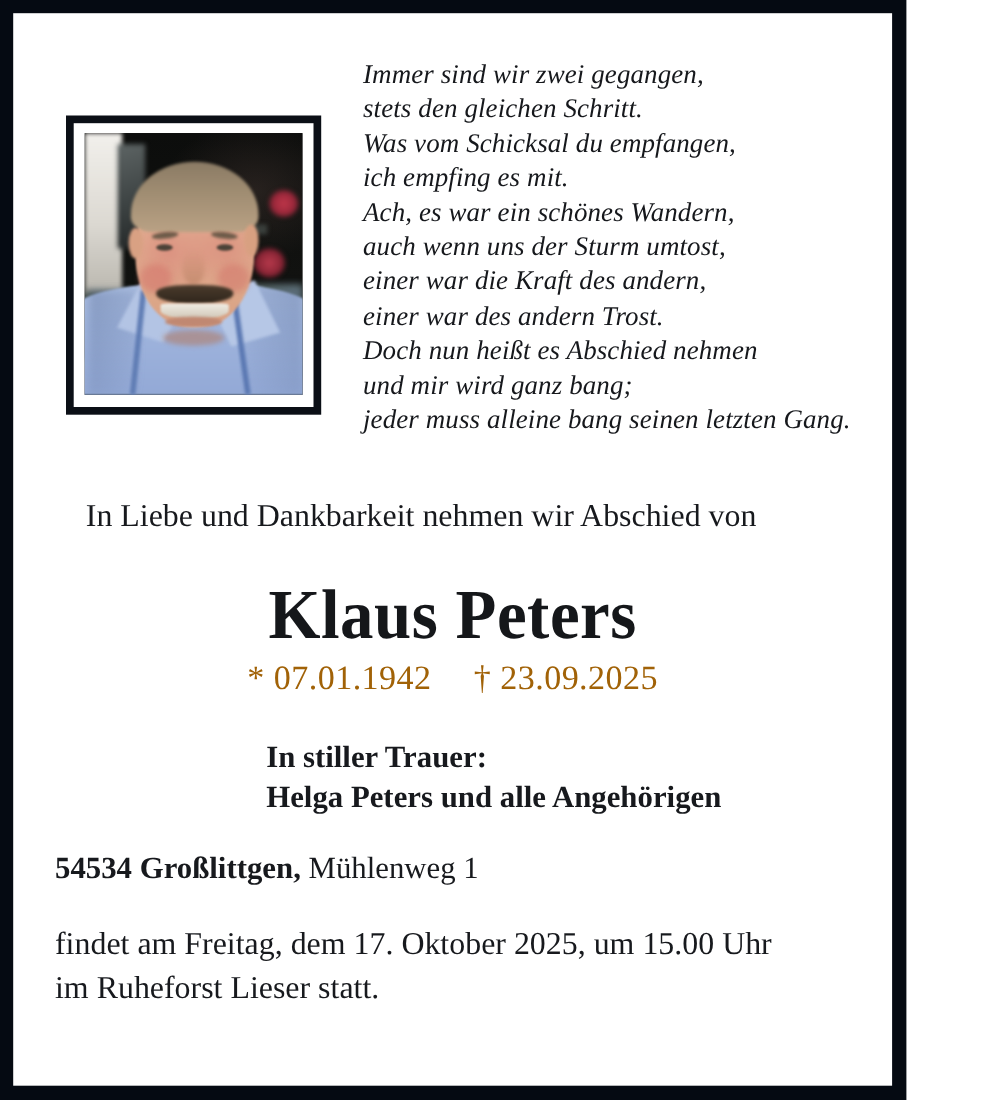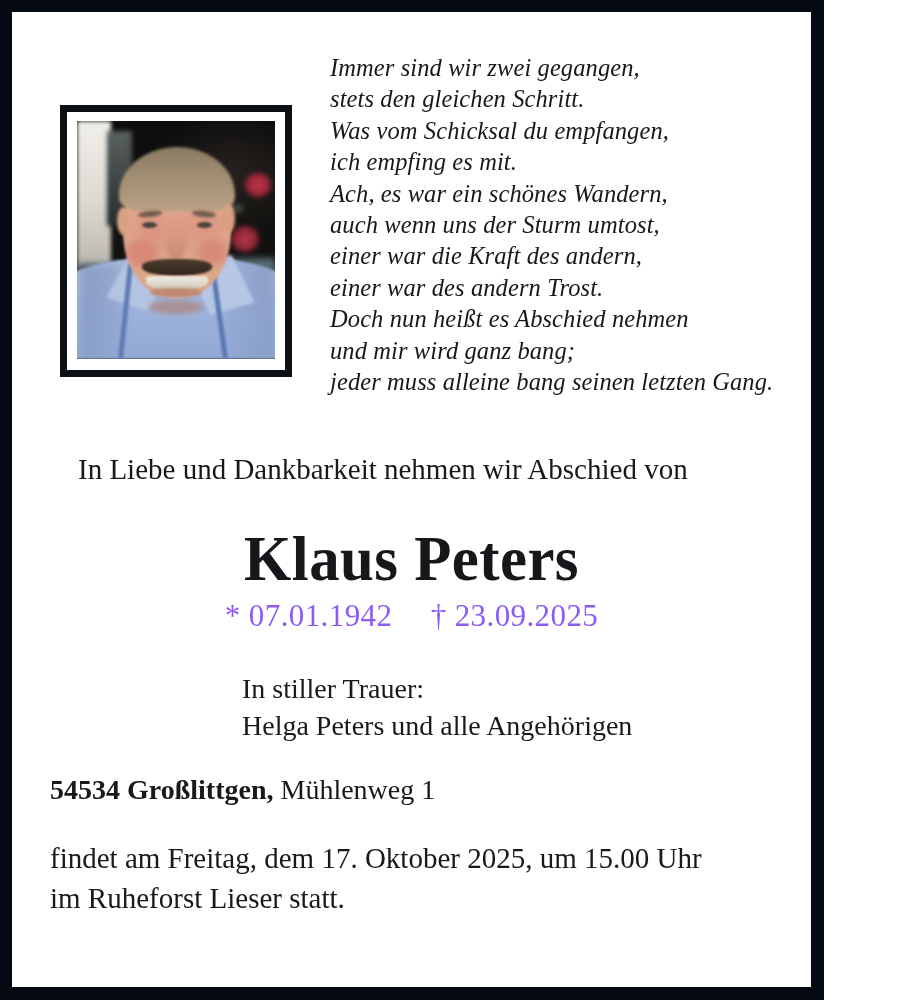--- a/index.html
+++ b/index.html
@@ -338,31 +338,32 @@
     transform: scaleX(.95);
   }
   .dates {
     position: absolute;
     left: 0; right: 0;
     top: 586px;
     text-align: center;
     font-size: 31px;
     line-height: 36px;
     letter-spacing: .4px;
-    color: #8b5cf6;
+    color: #a16207;
   }
   .dates .gap { display: inline-block; width: 22px; }
 
   .mourners {
     position: absolute;
     left: 230px;
     top: 658px;
     font-size: 28px;
     line-height: 37px;
     color: #17191d;
+    font-weight: bold;
   }
   .address {
     position: absolute;
     left: 38px;
     top: 761px;
     font-size: 28px;
     line-height: 34px;
     color: #17191d;
   }
   .address b { font-weight: bold; }

